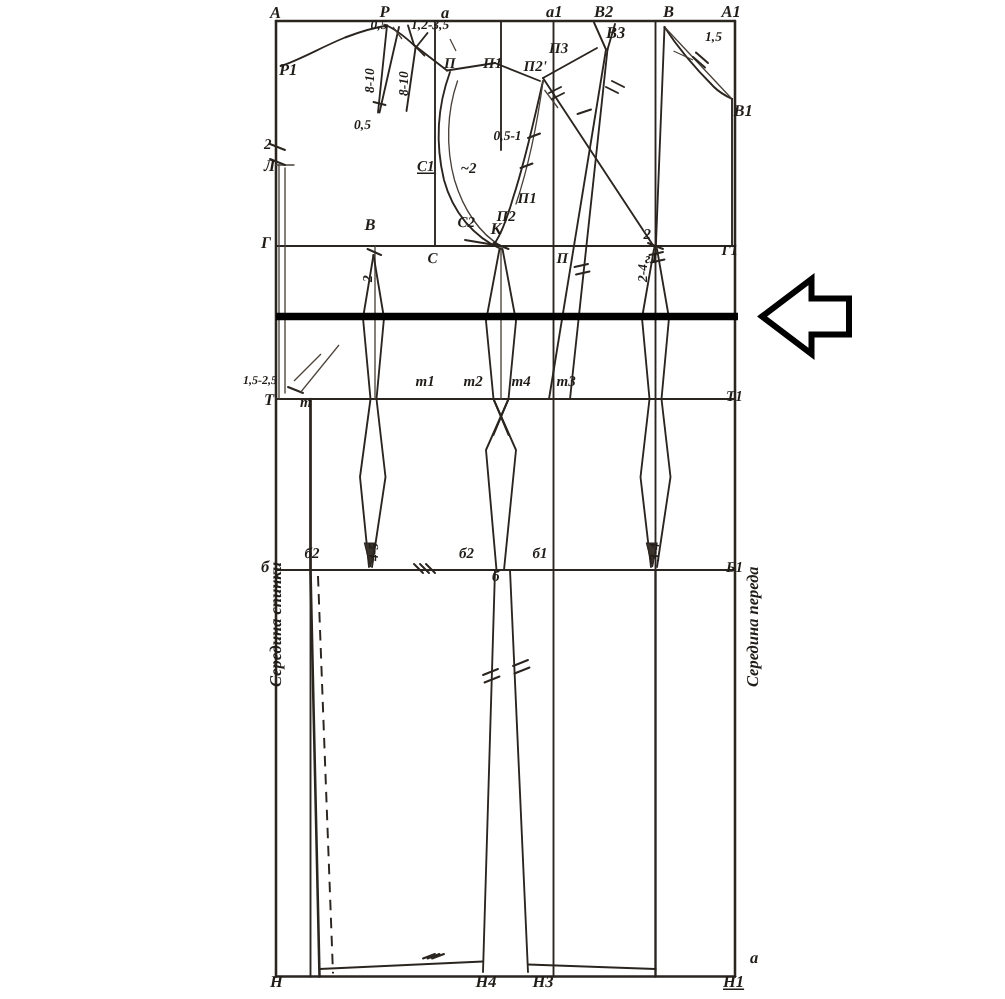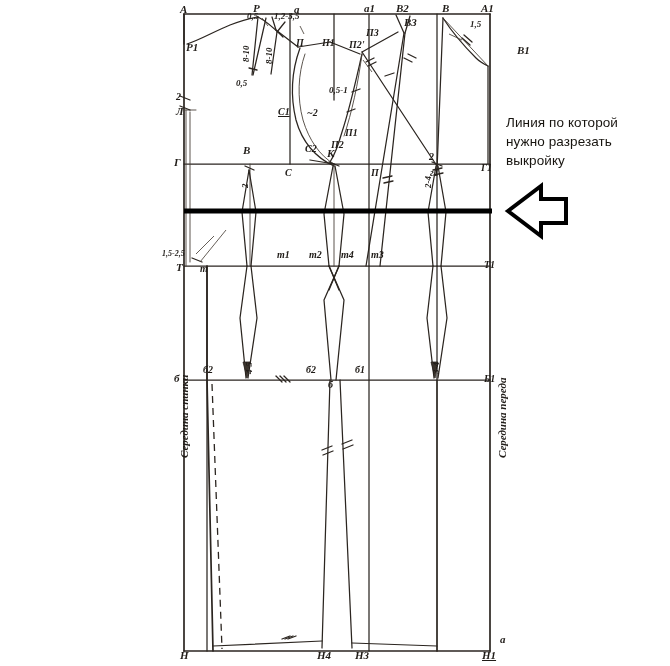--- a/index.html
+++ b/index.html
@@ -291,21 +291,21 @@
   <div class="lbl s11" style="left:253px;top:3px;">Р</div>
   <div class="lbl s9" style="left:247px;top:12px;">0,5</div>
   <div class="lbl s9" style="left:274px;top:12px;">1,2-3,5</div>
   <div class="lbl s11" style="left:294px;top:4px;">а</div>
   <div class="lbl s11" style="left:364px;top:3px;"><span>а1</span></div>
   <div class="lbl s11" style="left:396px;top:3px;">В2</div>
   <div class="lbl s11" style="left:404px;top:17px;">В3</div>
   <div class="lbl s11" style="left:442px;top:3px;">В</div>
   <div class="lbl s11" style="left:481px;top:3px;">А1</div>
   <div class="lbl s9" style="left:470px;top:20px;">1,5</div>
-  <div class="lbl s11" style="left:489px;top:45px;margin-left:28px;">В1</div>
+  <div class="lbl s11" style="left:489px;top:69px;">В1</div>
 
   <div class="lbl s11" style="left:186px;top:42px;">Р1</div>
   <div class="lbl s9 rot90" style="left:242px;top:62px;">8-10</div>
   <div class="lbl s9 rot90" style="left:265px;top:64px;">8-10</div>
   <div class="lbl s9" style="left:236px;top:79px;">0,5</div>
 
   <div class="lbl s10" style="left:296px;top:38px;">П</div>
   <div class="lbl s10" style="left:322px;top:38px;">П1</div>
   <div class="lbl s10" style="left:349px;top:40px;">П2'</div>
   <div class="lbl s10" style="left:366px;top:28px;">П3</div>
@@ -352,17 +352,14 @@
   <div class="lbl s11" style="left:180px;top:650px;">Н</div>
   <div class="lbl s11" style="left:206px;top:650px;margin-top:25px;">Н2</div>
   <div class="lbl s11" style="left:317px;top:650px;">Н4</div>
   <div class="lbl s11" style="left:355px;top:650px;font-style:italic;">Н3</div>
   <div class="lbl s11" style="left:482px;top:650px;text-decoration:underline;">Н1</div>
   <div class="lbl s11" style="left:500px;top:634px;">а</div>
 
   <div class="sideband rotv" style="left:178px;top:458px;">Середина спинки</div>
   <div class="sideband rotv" style="left:496px;top:458px;">Середина переда</div>
 
-  <div class="note" style="left:506px;top:113px;width:160px;">Линия по которой
-нужно разрезать
-выкройку</div>
 
 </div>
 
 </body></html>

